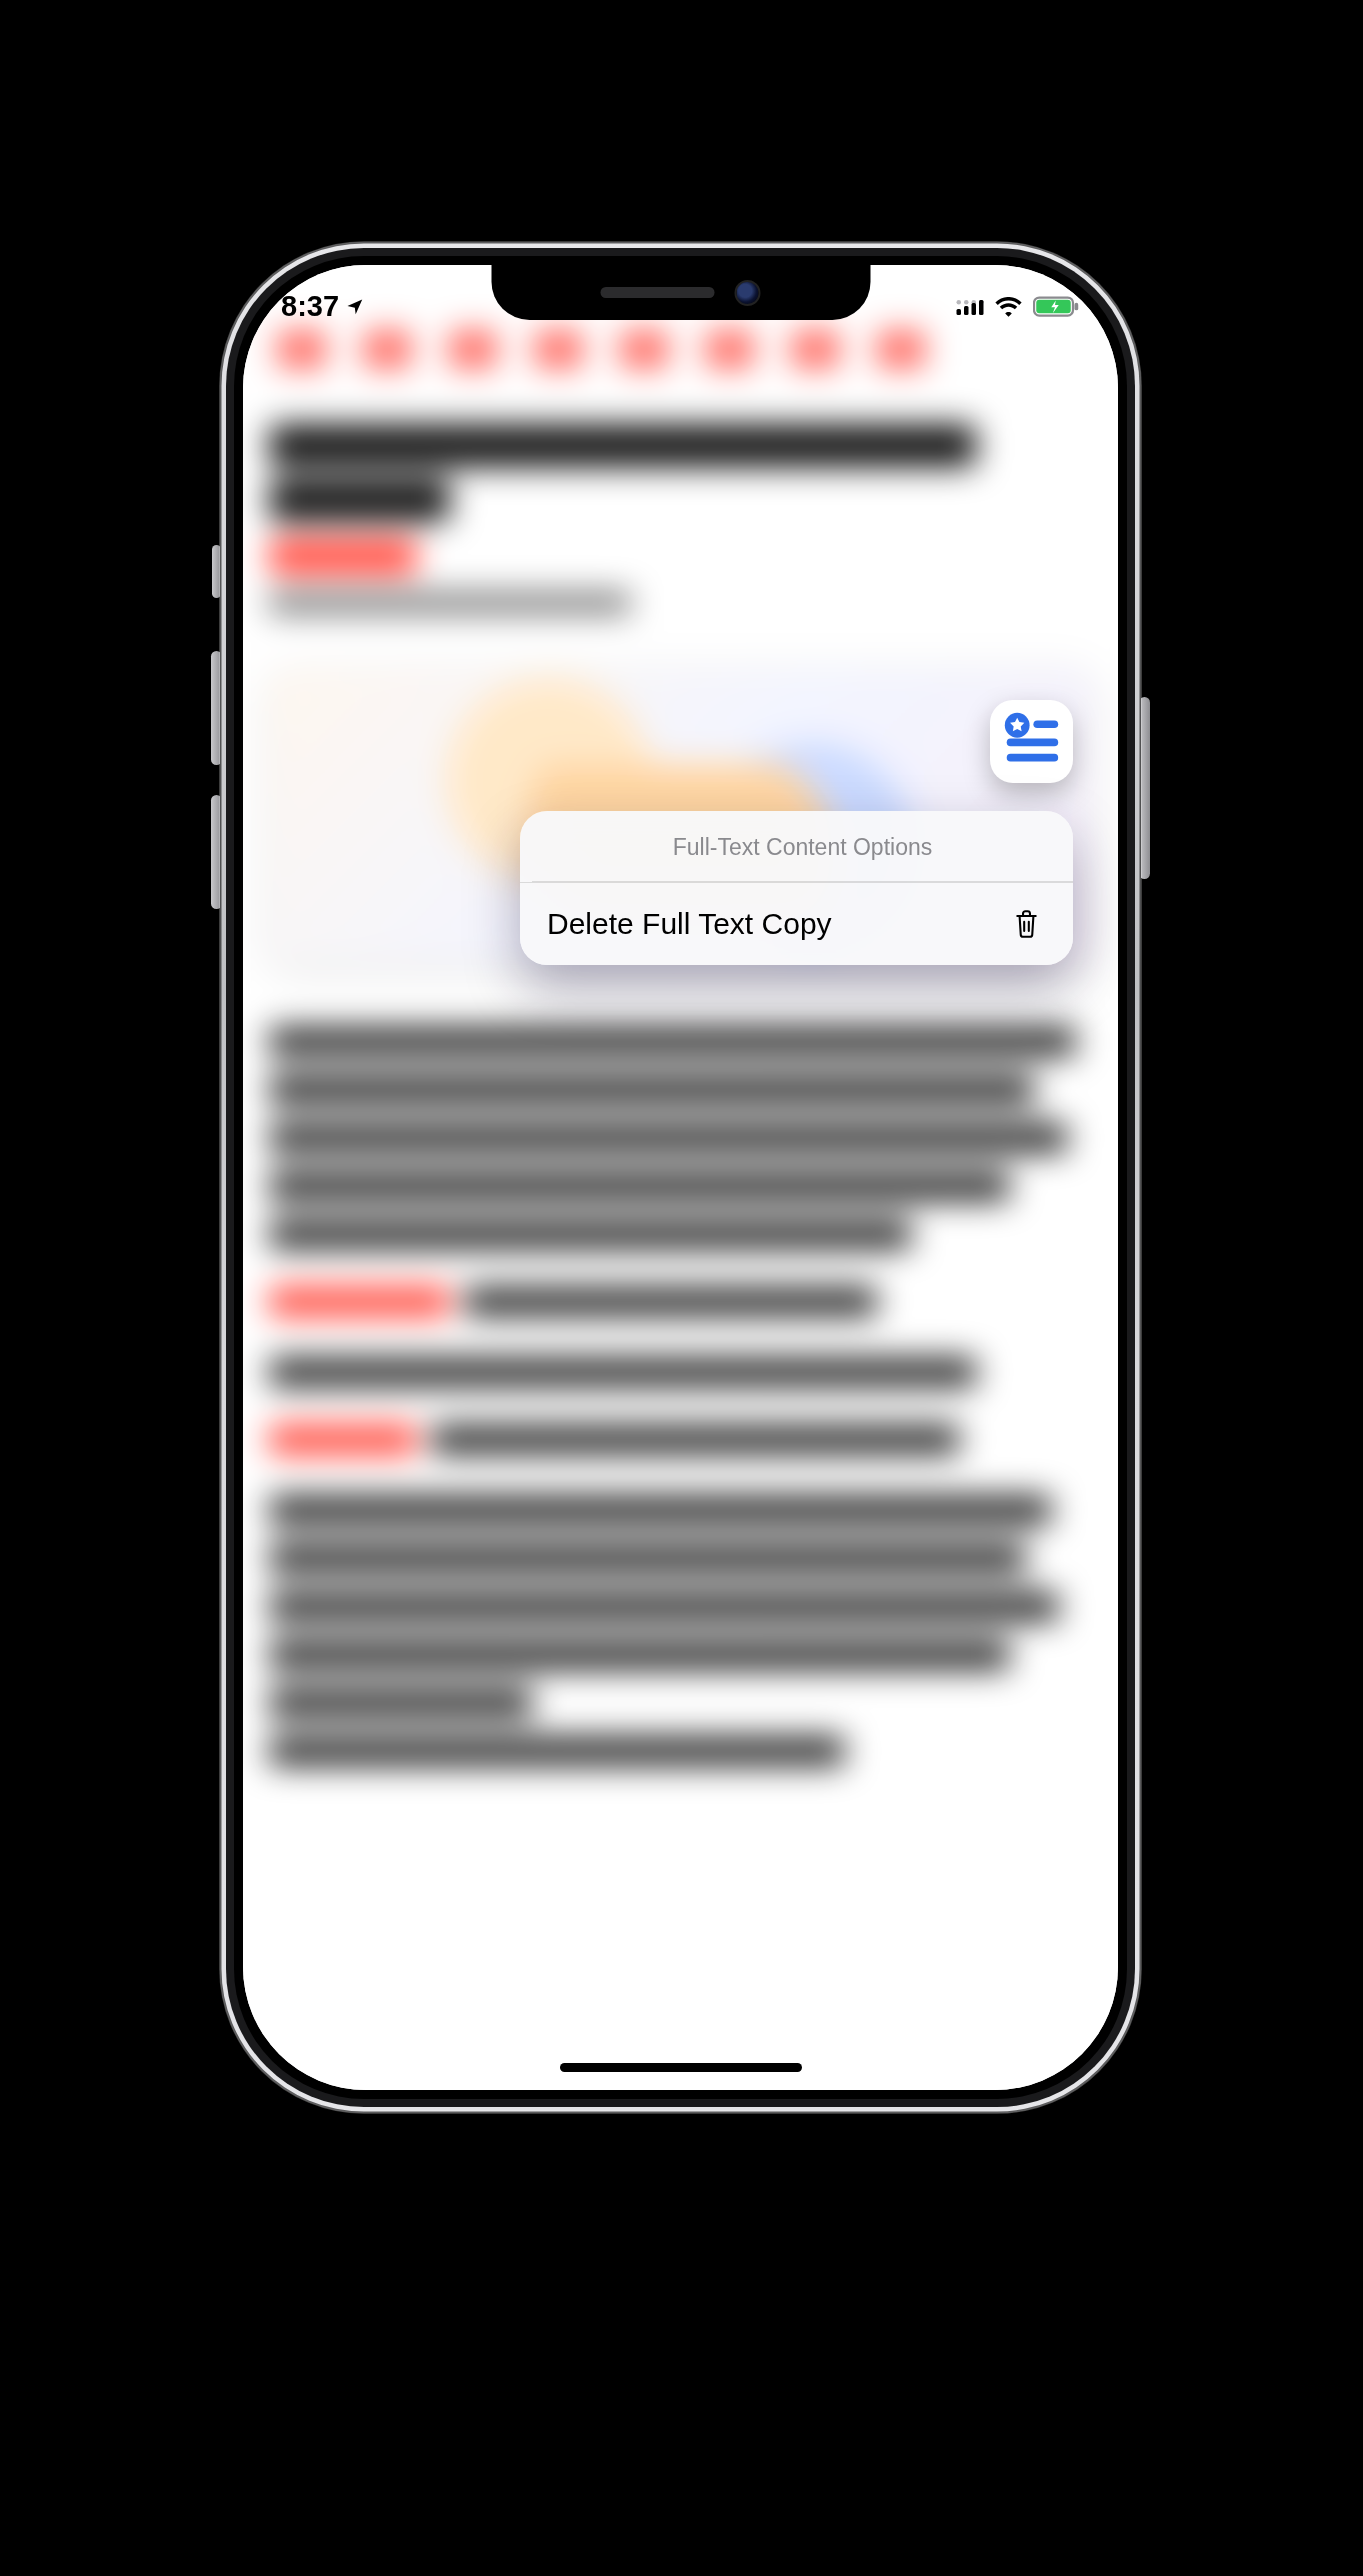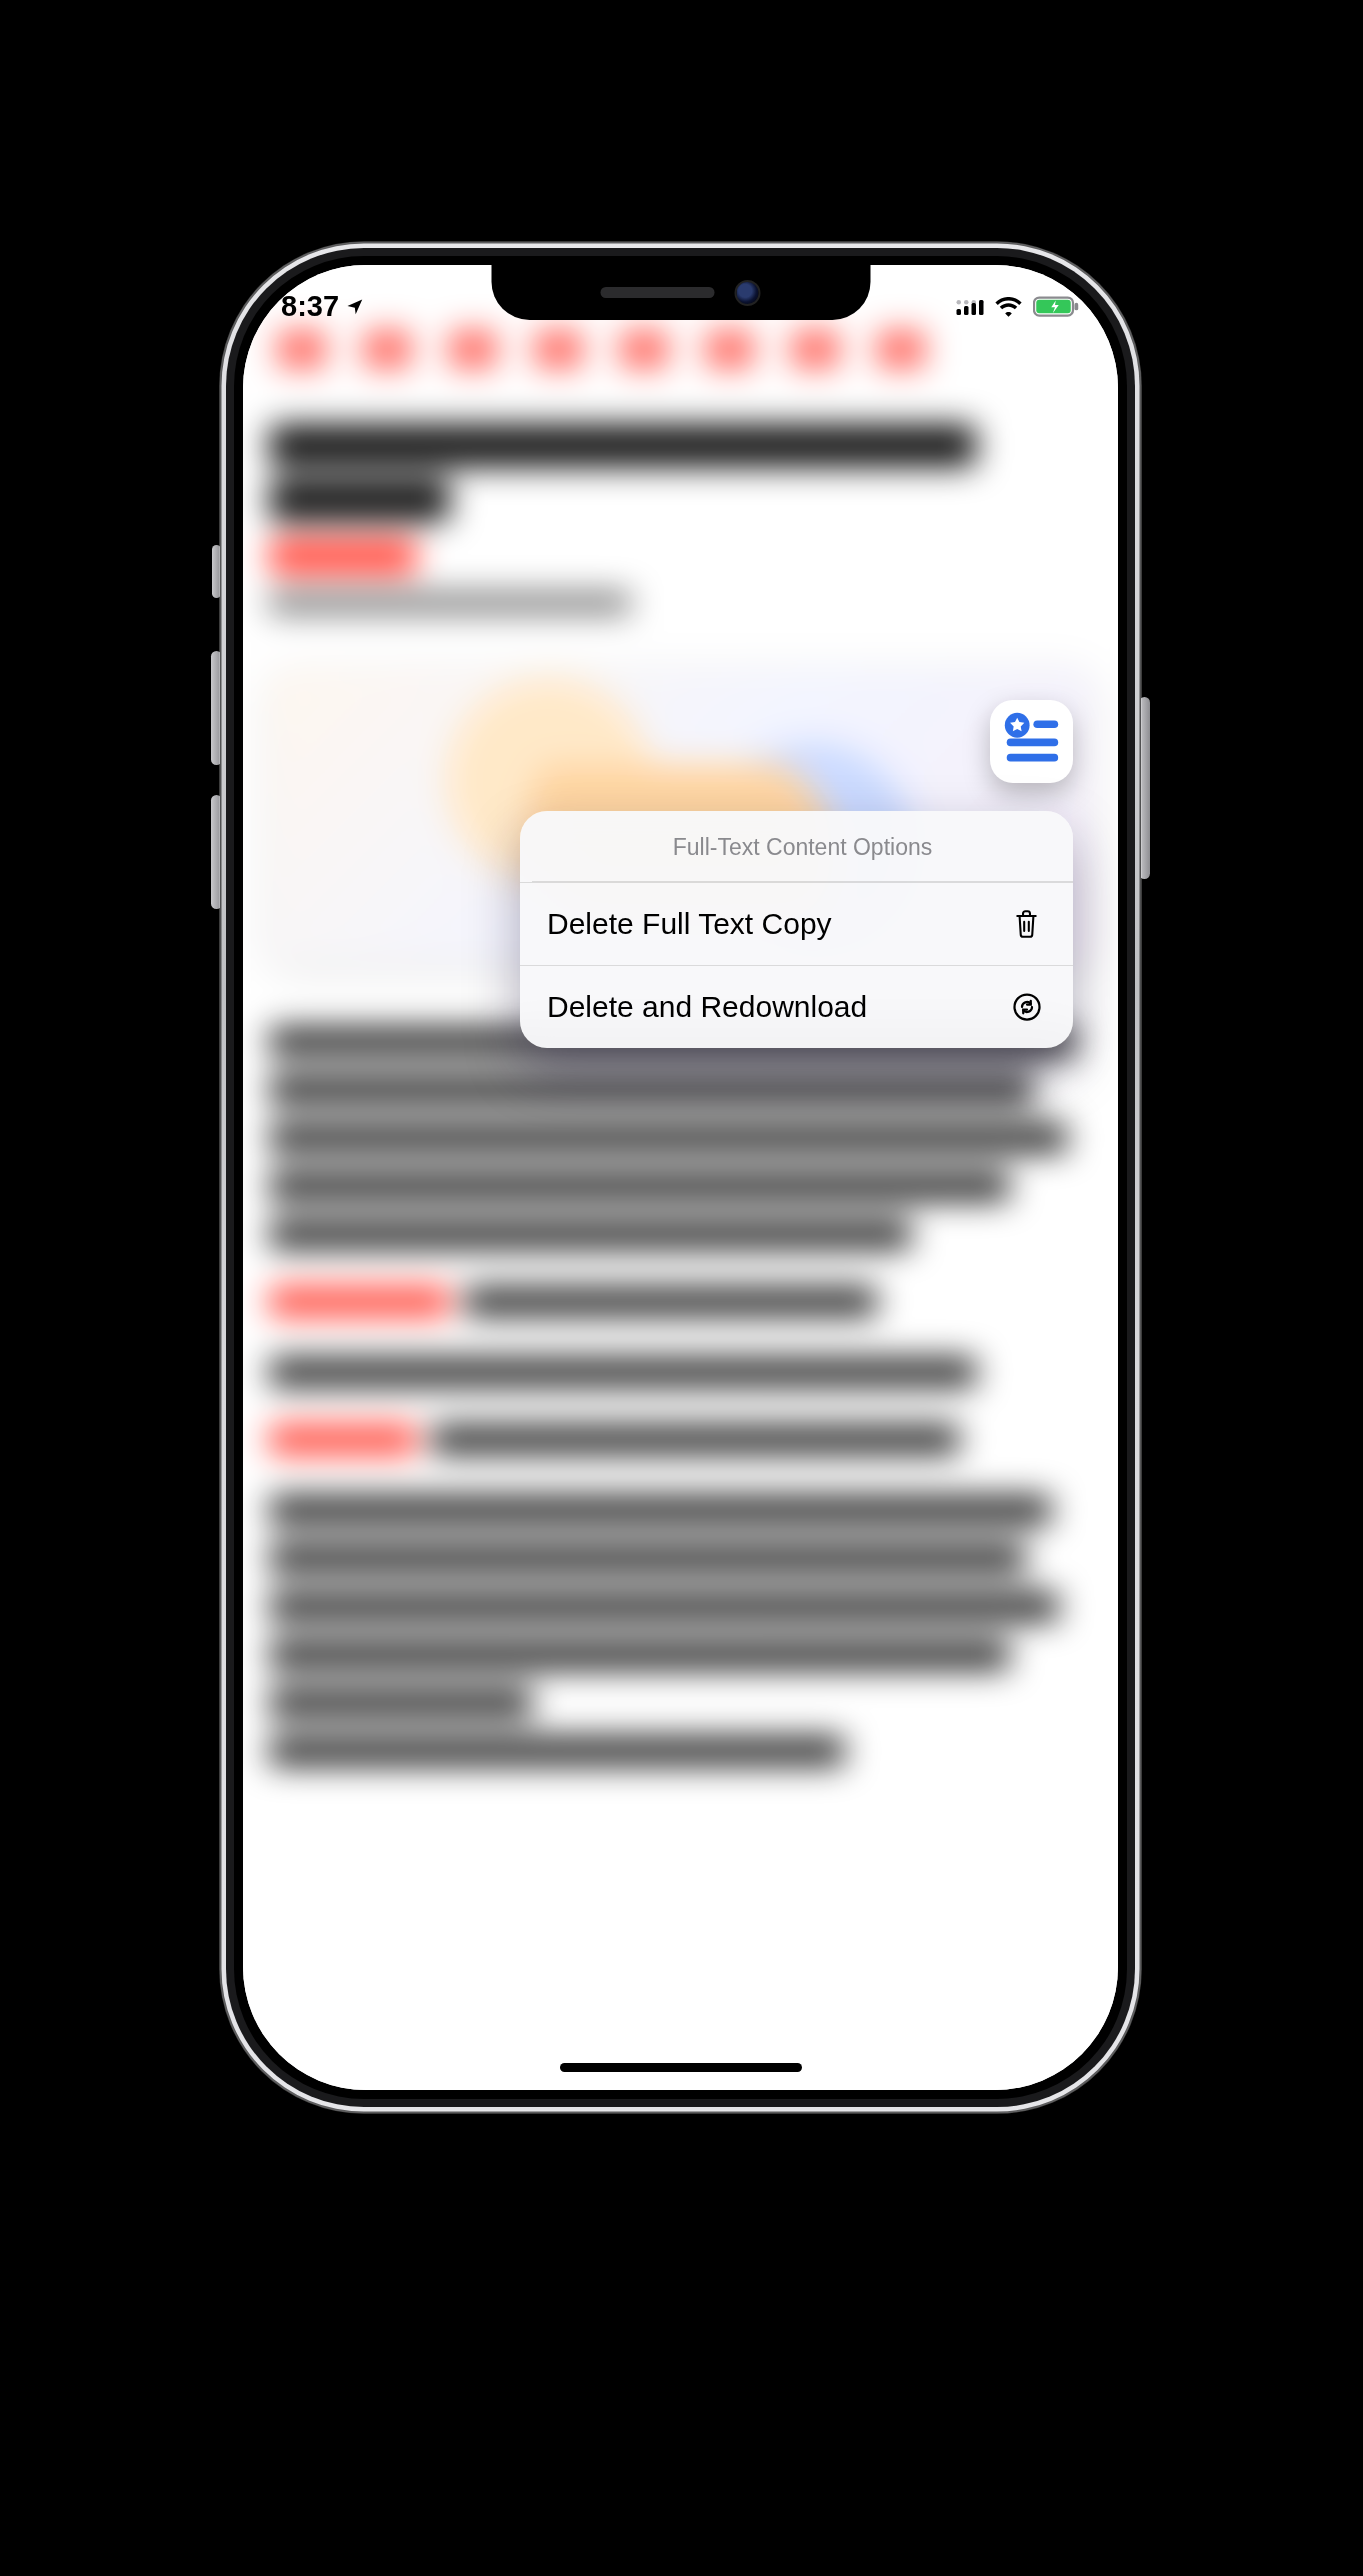--- a/index.html
+++ b/index.html
@@ -304,30 +304,18 @@
         <span class="mi-icon">
           <svg width="29" height="30" viewBox="0 0 24 26" fill="none" stroke="#000" stroke-width="1.8" stroke-linecap="round">
             <path d="M4 6h16"></path>
             <path d="M9 6V4c0-1 .8-2 2-2h2c1.2 0 2 1 2 2v2"></path>
             <path d="M6 6l1 16c0 1 .9 2 2 2h6c1.1 0 2-1 2-2l1-16"></path>
             <path d="M10 11v8M14 11v8"></path>
           </svg>
         </span>
       </div>
 
-      <div class="menu-item">
-        <span>Delete and Redownload</span>
-        <span class="mi-icon">
-          <svg width="30" height="30" viewBox="0 0 24 24" fill="none" stroke="#000" stroke-width="1.8" stroke-linecap="round">
-            <circle cx="12" cy="12" r="10"></circle>
-            <path d="M8 12a4 4 0 0 1 7-2.6"></path>
-            <path d="M15 7v3h-3"></path>
-            <path d="M16 12a4 4 0 0 1-7 2.6"></path>
-            <path d="M9 17v-3h3"></path>
-          </svg>
-        </span>
-      </div>
     </div>
 
     <div class="home-ind"></div>
   </div>
 </div>
 
 
 </body></html>

